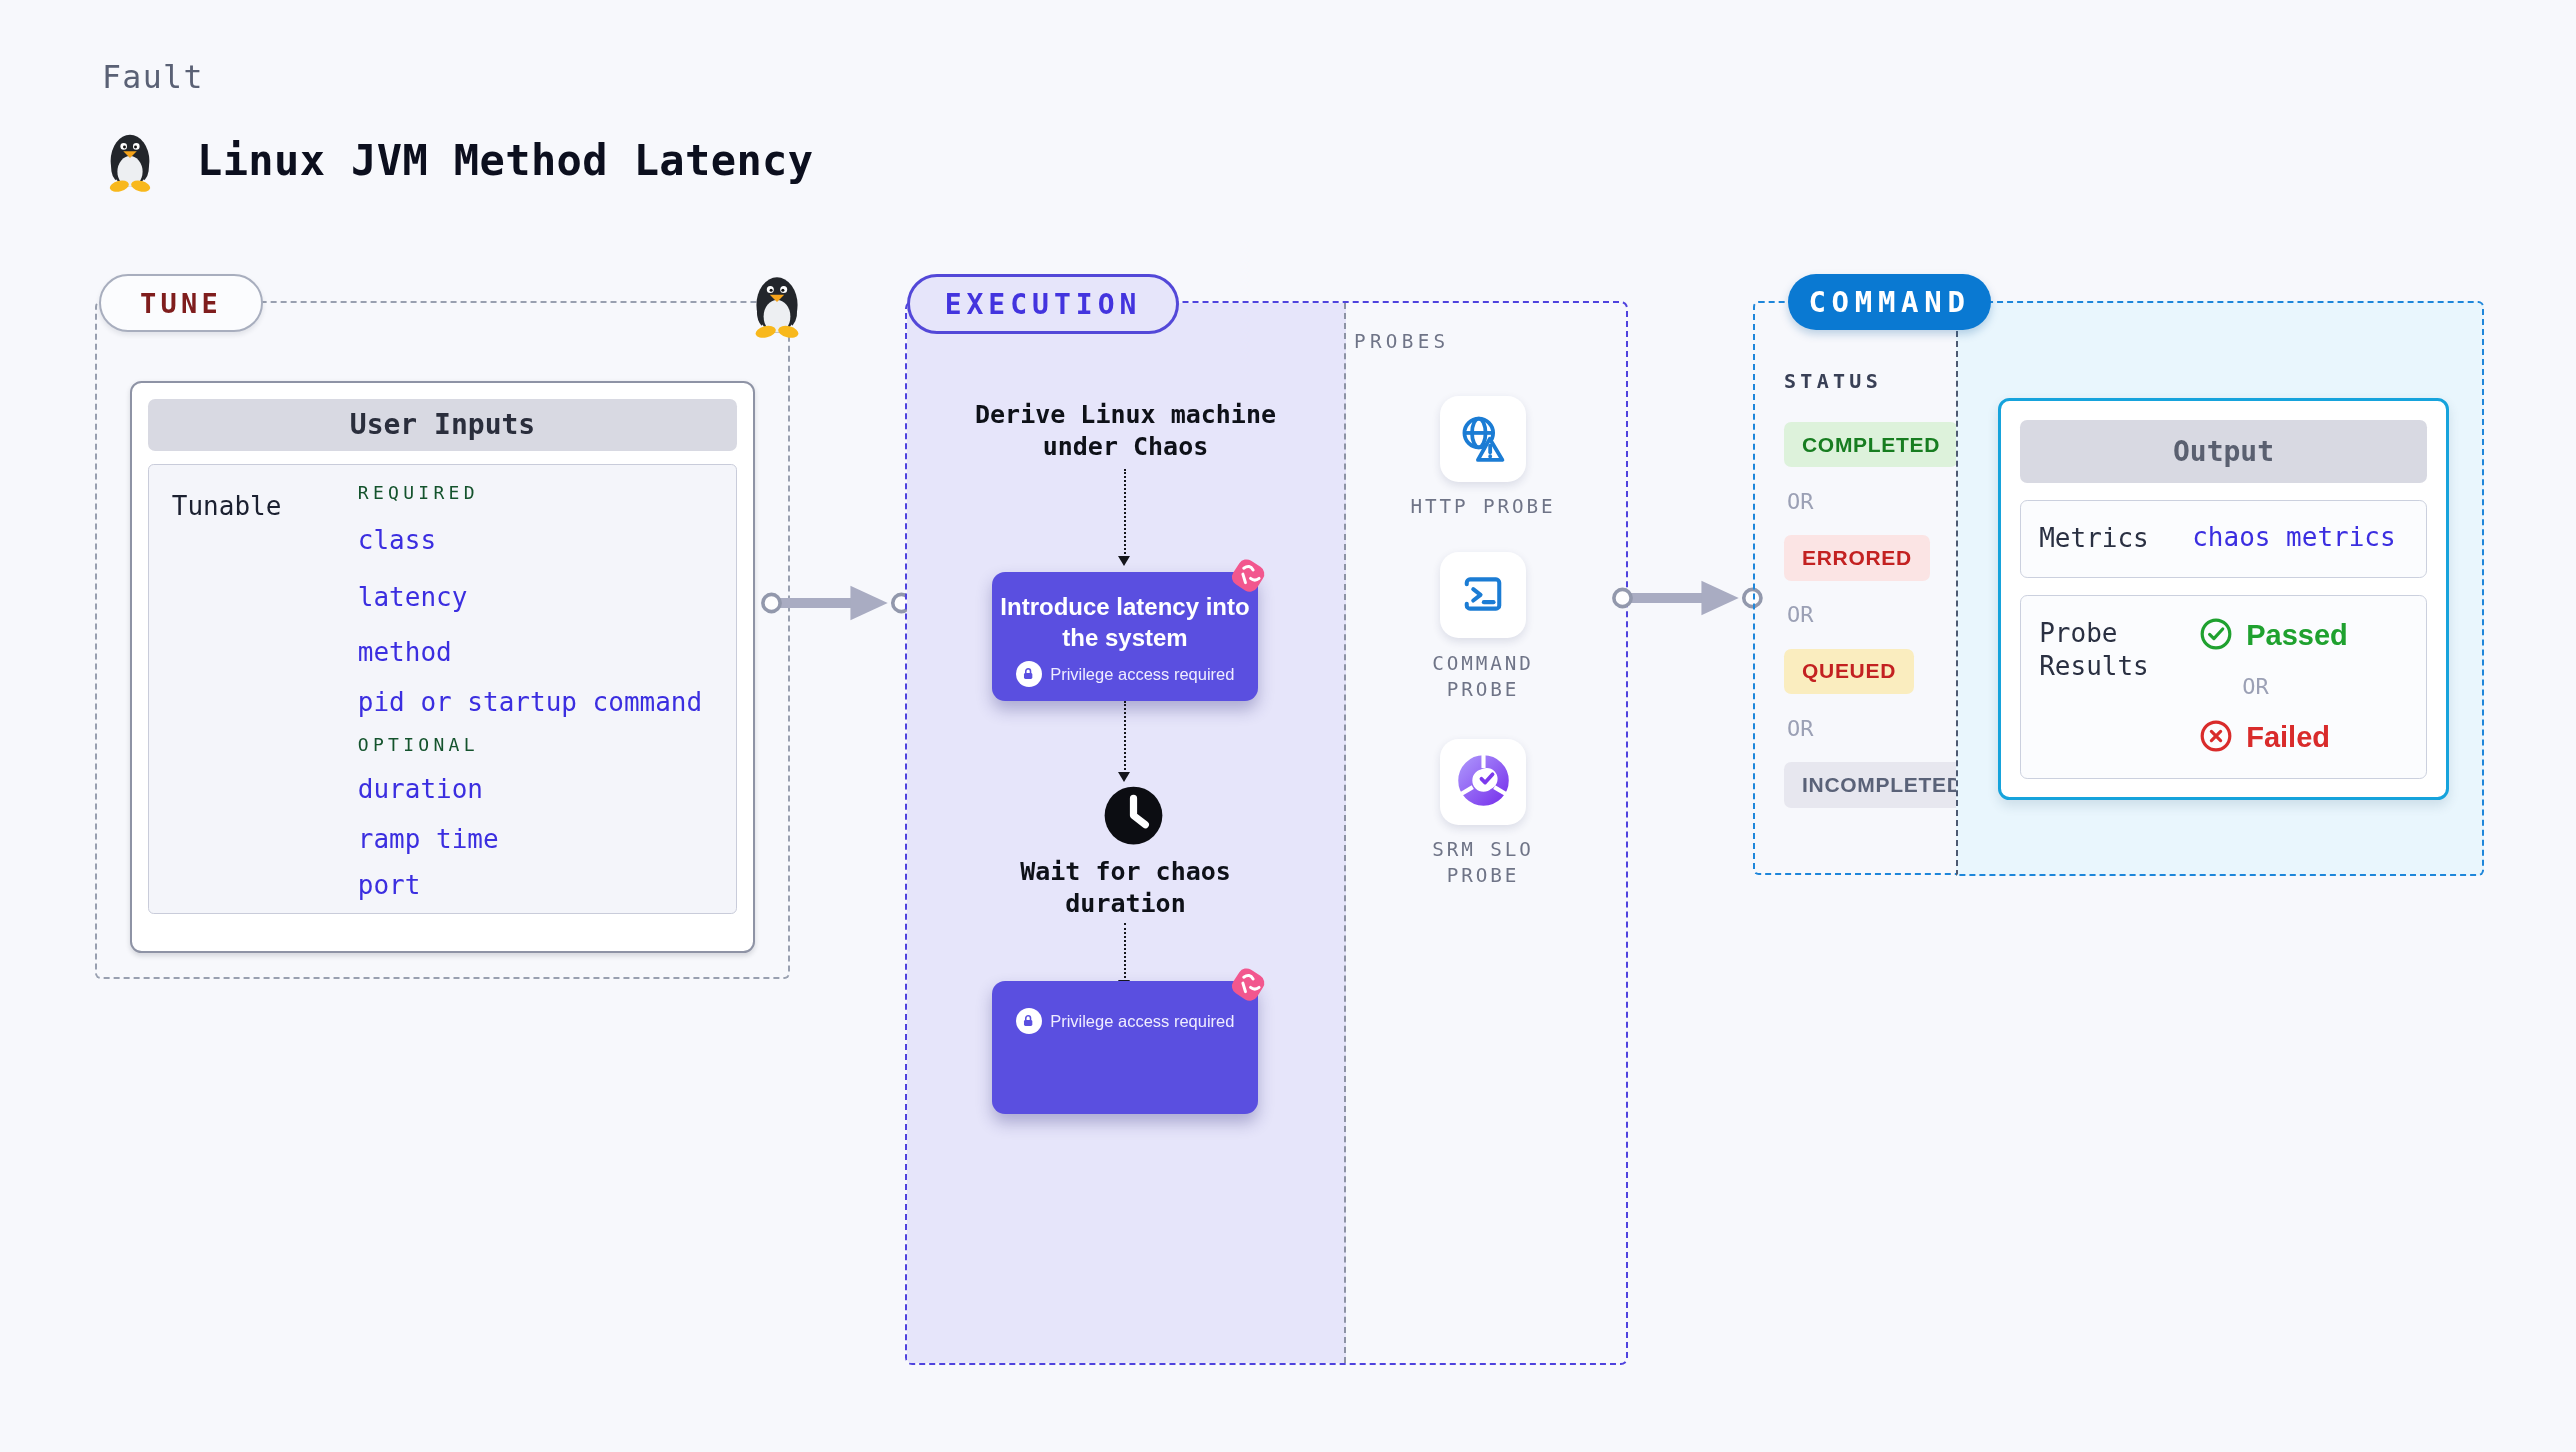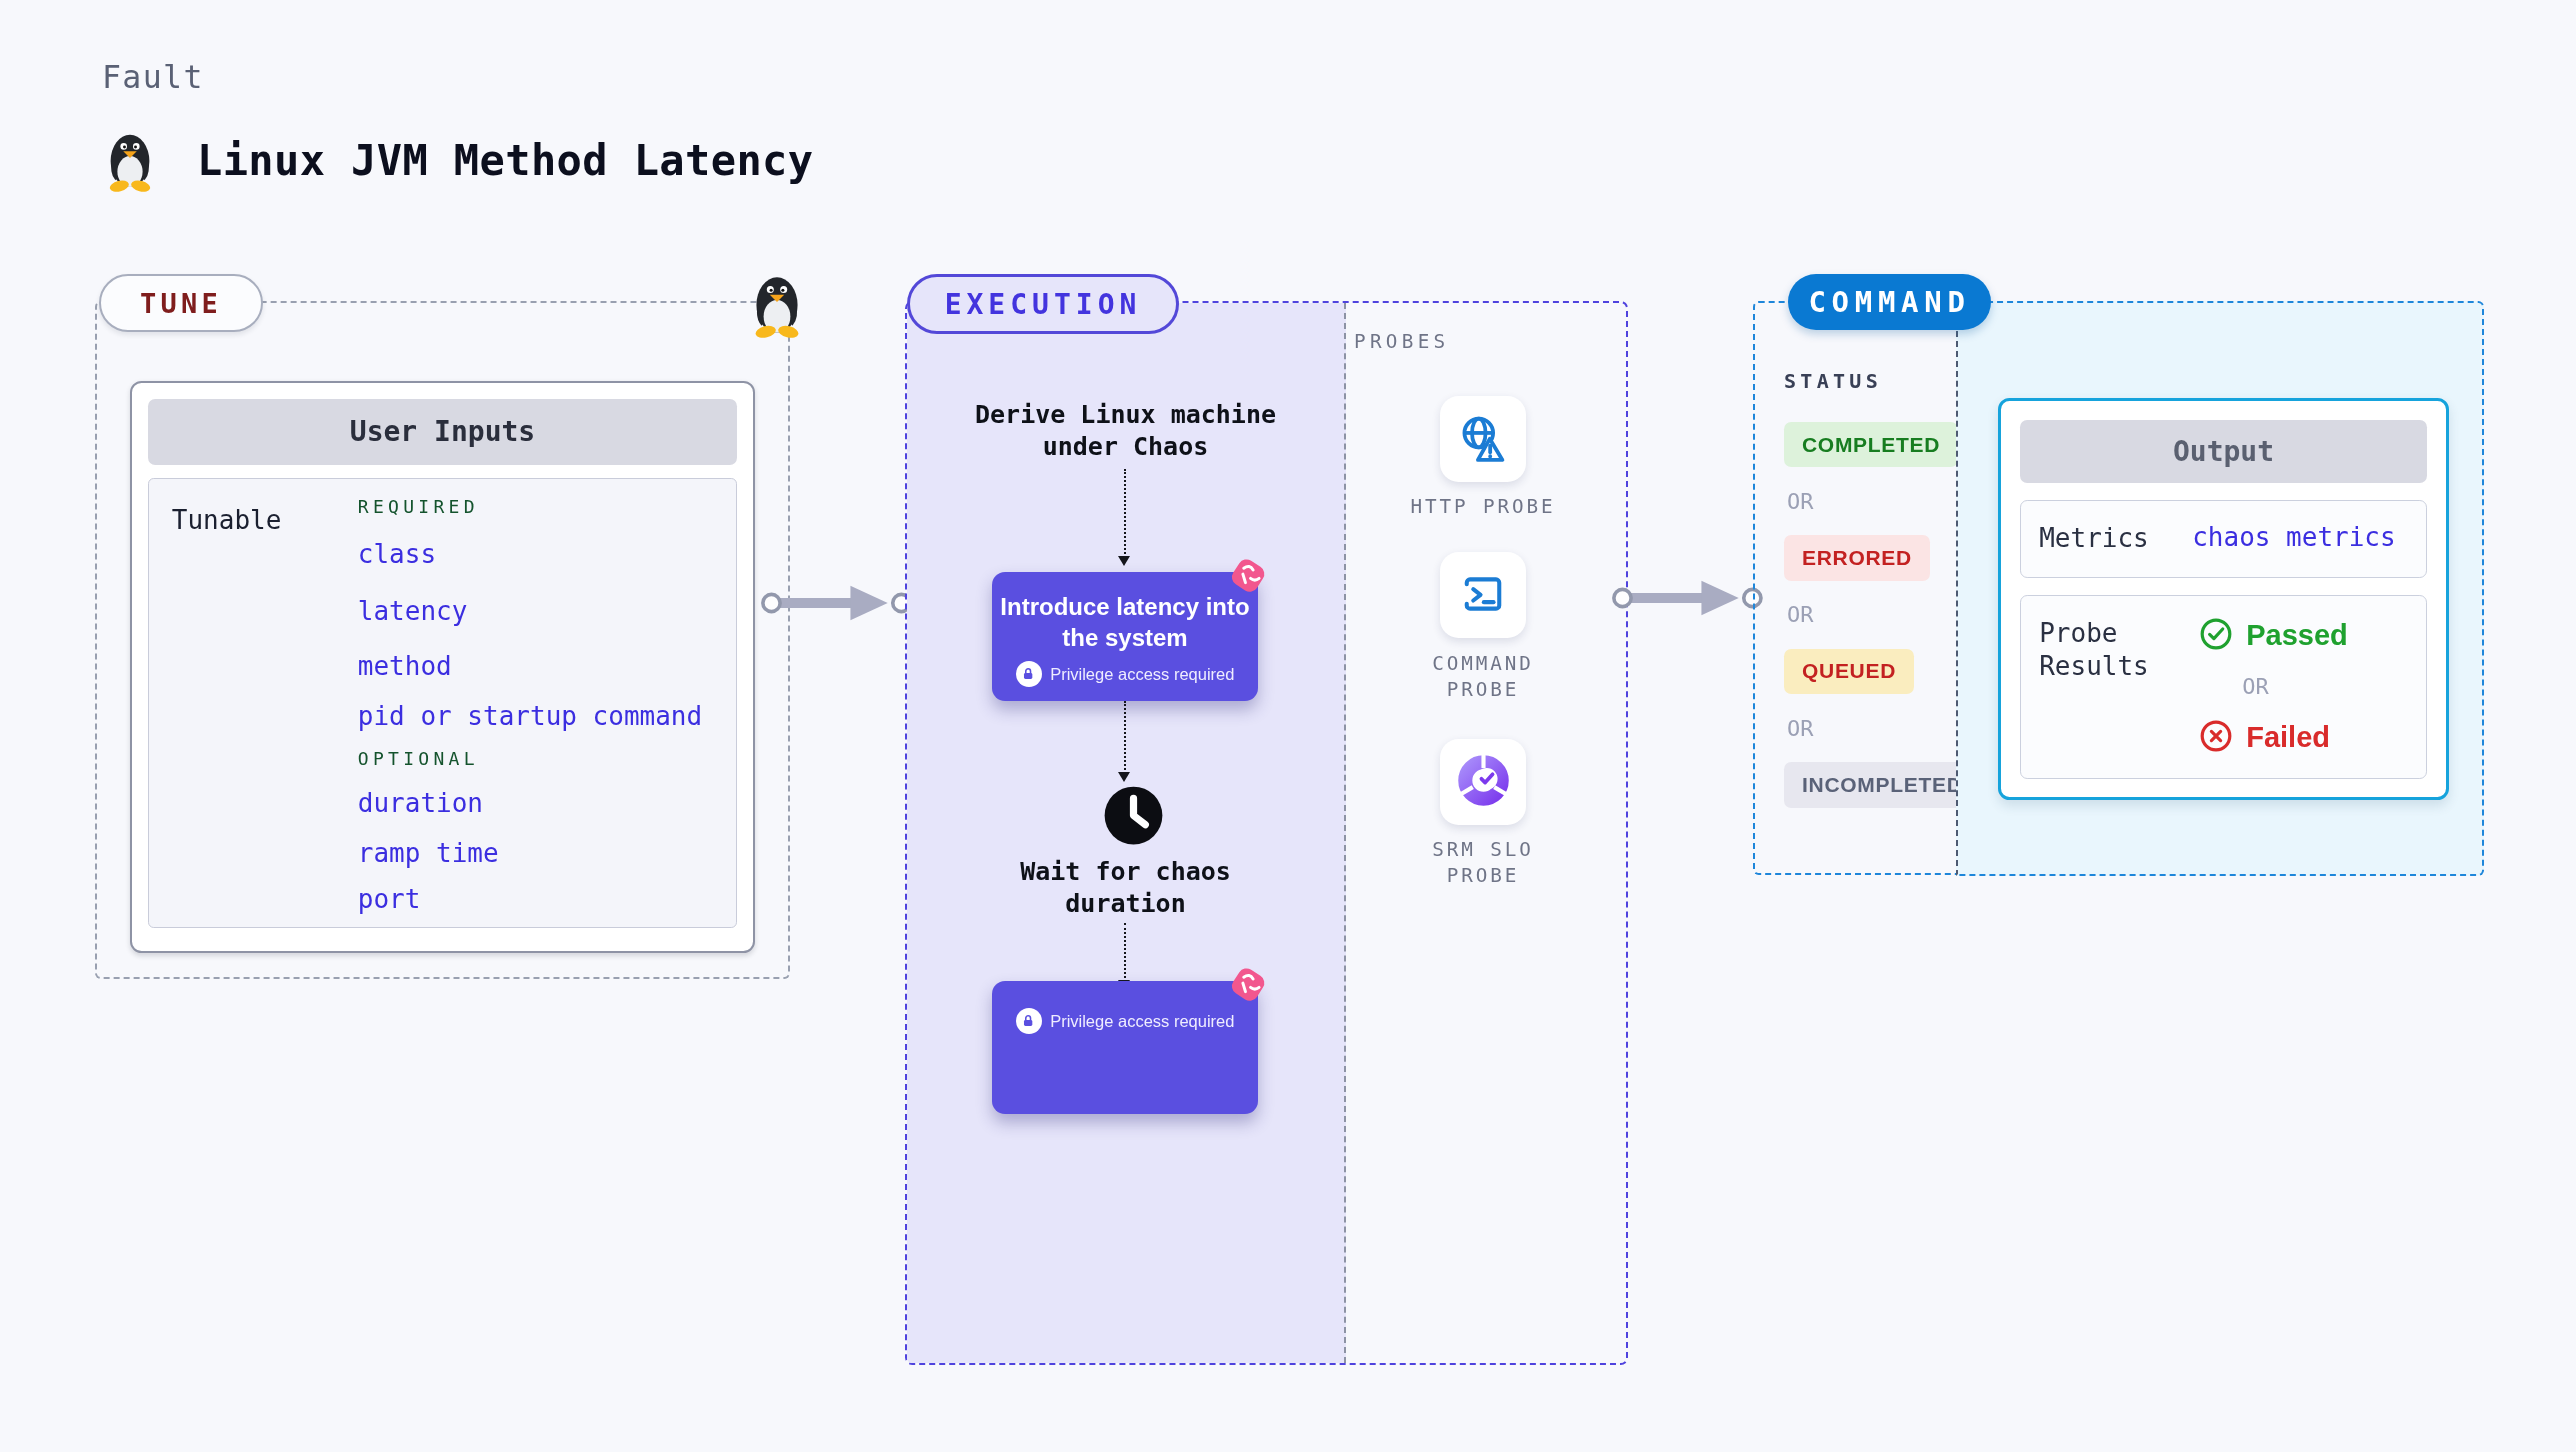--- a/index.html
+++ b/index.html
@@ -23,21 +23,21 @@
              border:3.6px solid #5348D8;color:#4334DE;font-size:28px;letter-spacing:5px;}
   .result-pill{left:1788px;top:274px;width:203px;height:56px;background:#0A79D2;
                color:#FFFFFF;font-size:29px;letter-spacing:5.7px;
                box-shadow:0 4.3px 8.6px rgba(10,90,160,.25);}
 
   
   .tune-box{left:95px;top:301px;width:691px;height:674px;border:2.1px dashed #99A0B0;border-radius:5.7px;}
   .ui-card{left:130px;top:381px;width:625px;height:572px;background:#FFFFFF;
            border:2.1px solid #8E93A5;border-radius:11.5px;box-shadow:0 2.1px 5.7px rgba(20,24,40,.15);
            padding:15.8px;box-sizing:border-box;}
-  .ui-header{height:66px;background:#D8D9E2;border-radius:7.2px;display:flex;align-items:center;
+  .ui-header{height:52px;background:#D8D9E2;border-radius:7.2px;display:flex;align-items:center;
              justify-content:center;font-size:28px;font-weight:bold;color:#2A2E3C;}
   .ui-list{position:relative;margin-top:13px;height:448px;background:#F4F5FA;
            border:1.4px solid #C9CCDA;border-radius:5.7px;}
   .tunable{position:absolute;left:23px;top:26px;font-size:26px;color:#1B2030;}
   .ui-row{position:absolute;left:209px;white-space:nowrap;}
   .cat{font-size:18px;color:#14532d;letter-spacing:4.3px;}
   .blue-item{font-size:26px;color:#3B2EE0;}
 
   
   .exec-box{left:905px;top:301px;width:719px;height:1060px;border:2.1px dashed #4F43DE;border-radius:7.2px;}

